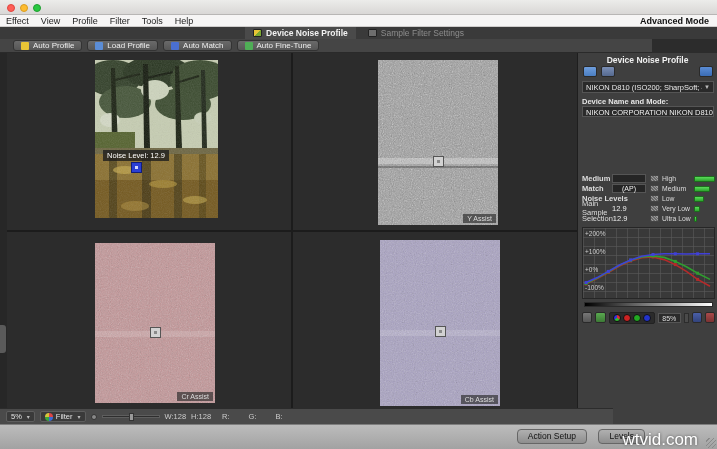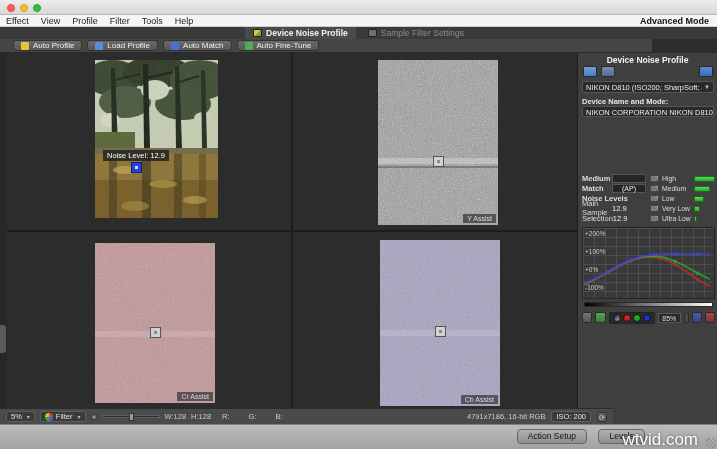--- a/index.html
+++ b/index.html
@@ -424,27 +424,20 @@
     </span>
     <span class="sb-dot"></span>
     <span id="sb-slider">
       <span class="handle"></span>
     </span>
     <span>W:128</span>
     <span>H:128</span>
     <span style="margin-left:6px">R:</span>
     <span style="margin-left:14px">G:</span>
     <span style="margin-left:14px">B:</span>
-    <span id="sb-right">
-      <span>4791x7186, 16-bit RGB</span>
-      <span class="sb-box">
-        <span>ISO: 200</span>
-      </span>
-      <span class="sb-refresh">⟳</span>
-    </span>
   </div>
 
   <div id="bottombar">
     <button class="bb-btn" id="btn-action">Action Setup</button>
     <button class="bb-btn" id="btn-cancel">Levels</button>
     <span id="watermark">wtvid.com</span>
     <span id="grip"></span>
   </div>
 
 </div>

